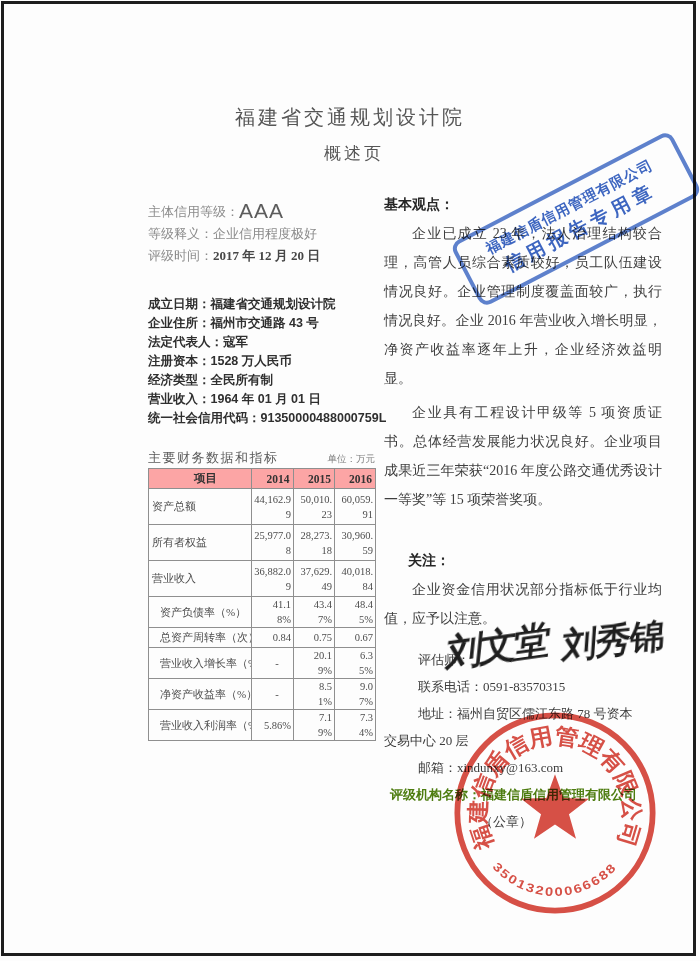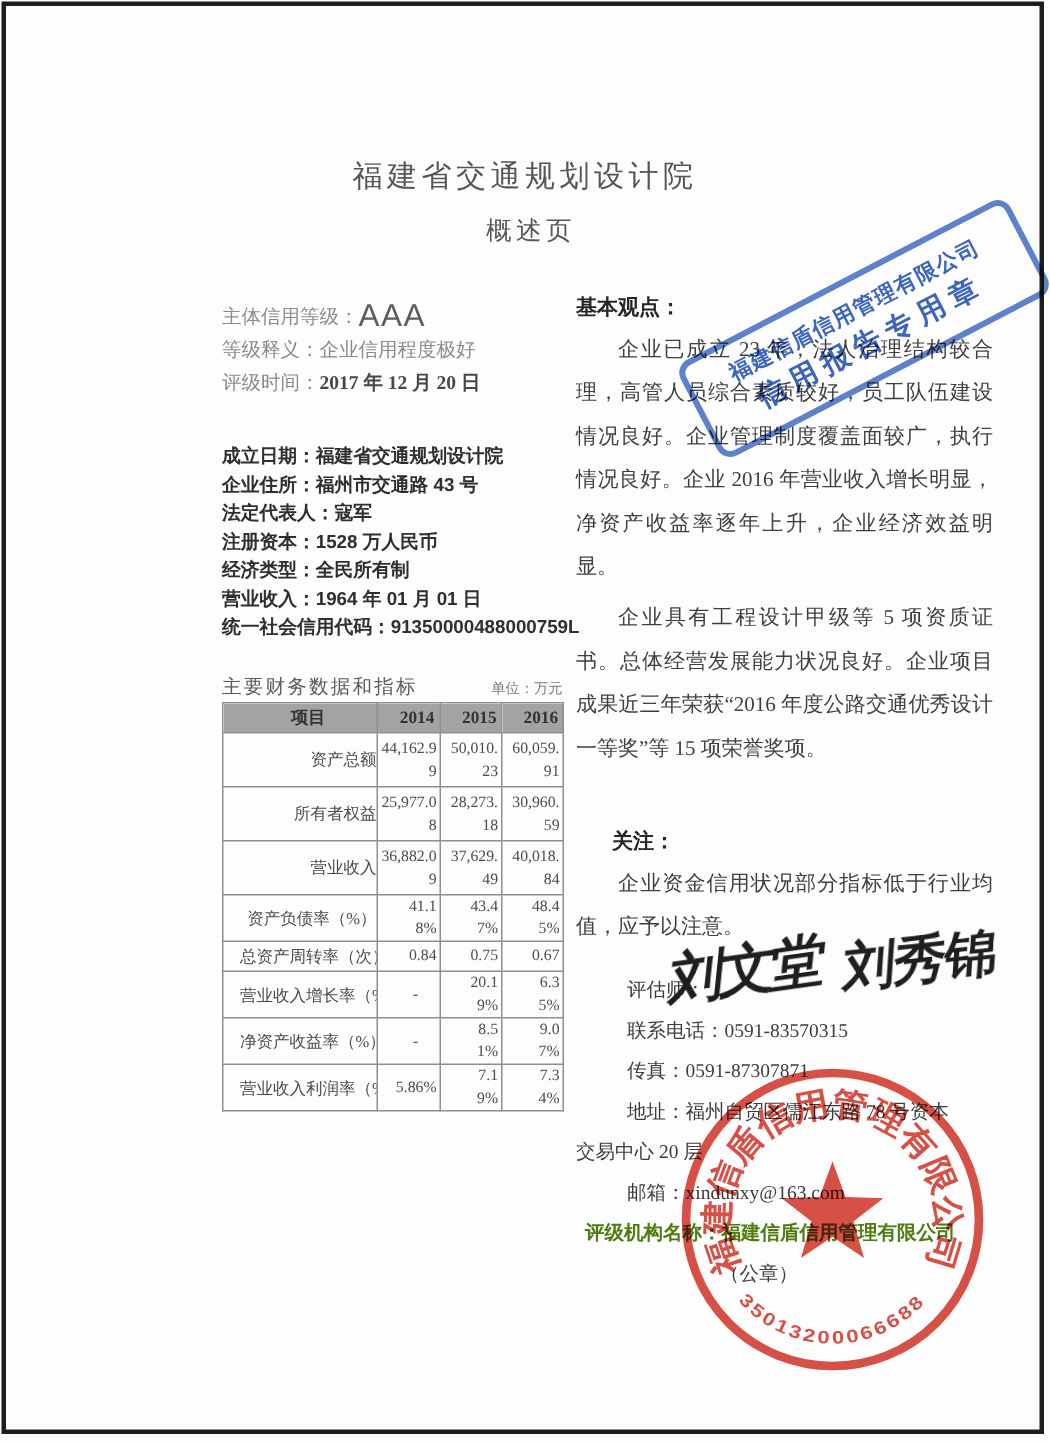--- a/index.html
+++ b/index.html
@@ -26,22 +26,22 @@
         font-size:12.5px;font-weight:bold;color:#2f2f2f;line-height:19px;}
   .company-row{white-space:nowrap;}
 
   .fin-head{position:absolute;left:148px;top:449px;width:227px;display:flex;
         justify-content:space-between;align-items:baseline;}
   .fin-title{font-size:13px;color:#5a5a5a;letter-spacing:1.5px;}
   .fin-unit{font-size:9.5px;color:#7c7c7c;}
 
   table.fin-table{position:absolute;left:148px;top:468px;width:227px;
         border-collapse:collapse;table-layout:fixed;color:#4c4c4c;}
-  .fin-table th,.fin-table td{border:1px solid #8f8f8f;overflow:hidden;text-align:right;}
-  .fin-table th{background:#a3a3a3;font-size:11.5px;font-weight:bold;color:#333;
+  .fin-table th,.fin-table td{border:1px solid #8f8f8f;overflow:hidden;}
+  .fin-table th{background:#fca5a5;font-size:11.5px;font-weight:bold;color:#333;
         height:17px;text-align:center;padding-left:12px;}
   td.metric{font-size:11px;padding:0 0 0 3px;white-space:nowrap;}
   td.num{font-size:10.5px;text-align:right;padding:0 2px;word-break:break-all;line-height:15px;}
   td.dash{text-align:center;}
   tr.row-big td{height:35px;}
   tr.row-small td{height:19px;padding-left:11px;}
 
   
   .right-col{position:absolute;left:384px;top:196px;width:278px;}
   .sec-head{font-family:Liberation Serif, serif;
@@ -187,23 +187,20 @@
     <div class="sec-head ind mt-b">关注：</div>
     <p class="body-par">企业资金信用状况部分指标低于行业均值，应予以注意。</p>
   </div>
 
   <div class="contact-block">
     <div class="c-row c-ind">
       <span>评估师：</span>
     </div>
     <div class="c-row c-ind">
       <span>联系电话：</span><span>0591-83570315</span>
-    </div>
-    <div class="c-row c-ind">
-      <span>传真：</span><span>0591-87307871</span>
     </div>
     <div class="c-row c-ind">
       <span>地址：</span><span>福州自贸区儒江东路 78 号资本</span>
     </div>
     <div class="c-row">
       <span>交易中心 20 层</span>
     </div>
     <div class="c-row c-ind">
       <span>邮箱：</span><span>xindunxy@163.com</span>
     </div>

